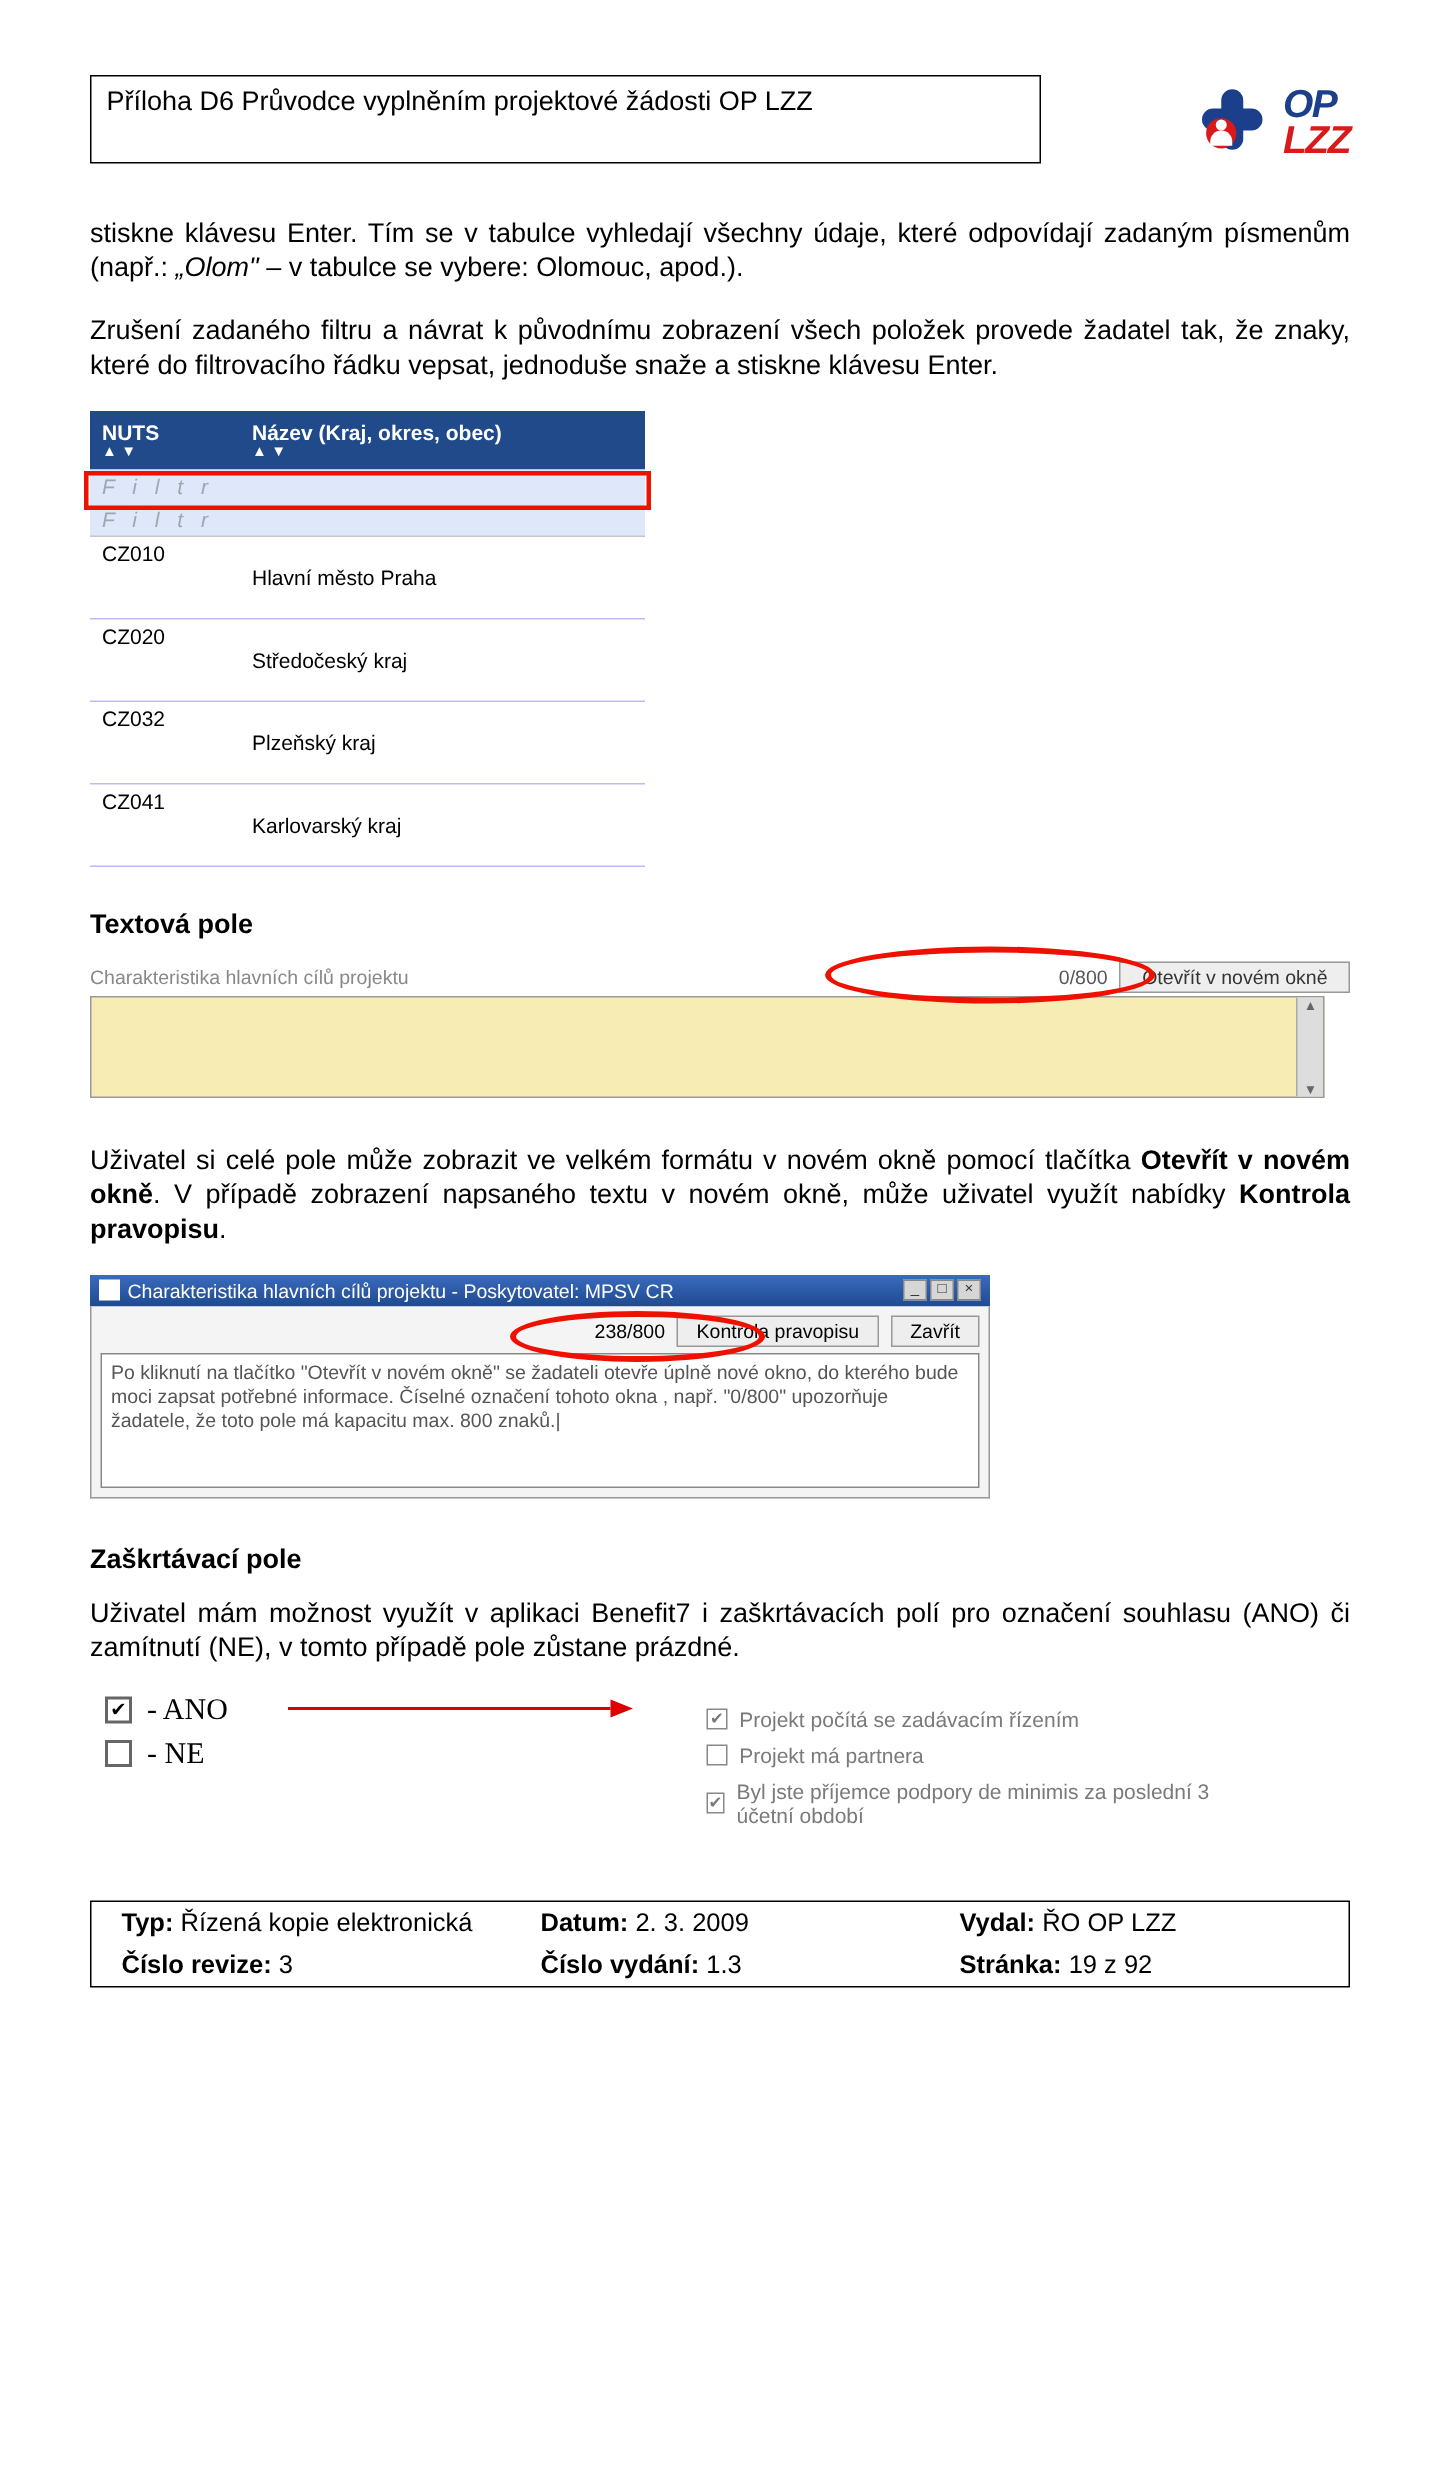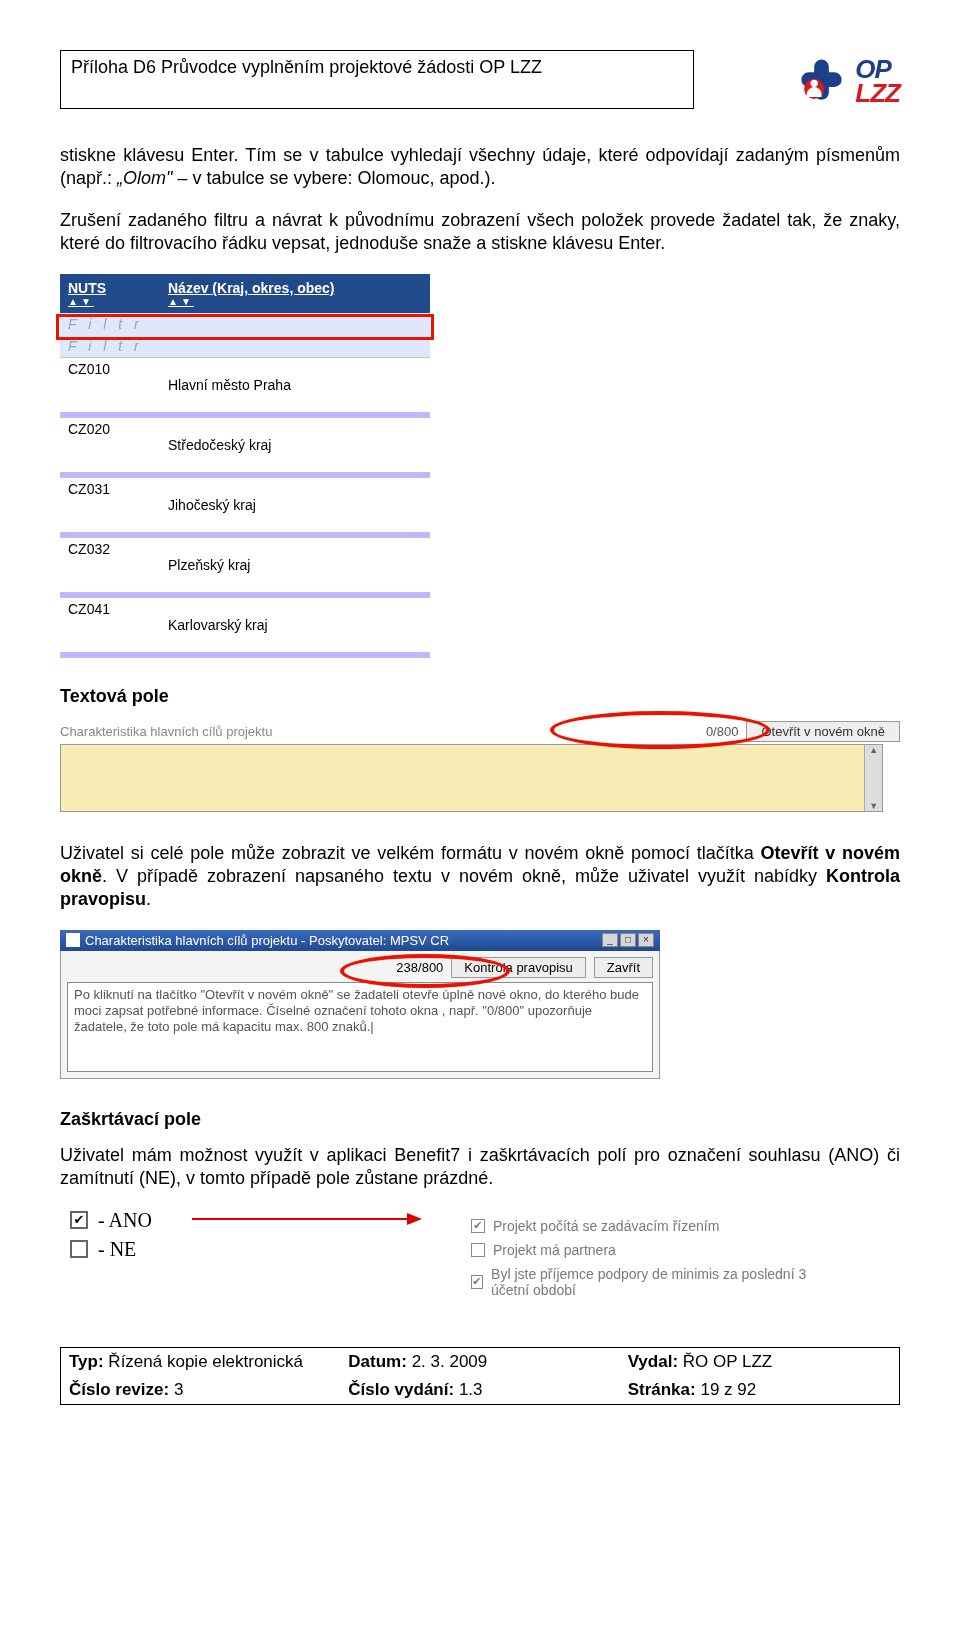--- a/index.html
+++ b/index.html
@@ -17,29 +17,29 @@
   .header-title-box { border: 1px solid #000; padding: 6px 10px 30px 10px; flex: 1; margin-right: 100px; }
   .logo-wrap { display: flex; align-items: center; gap: 6px; padding-top: 4px; }
   .logo-svg { width: 55px; height: 55px; }
   .logo-text { font-weight: 900; font-size: 26px; color: #1b3f8b; line-height: 0.9; font-style: italic; letter-spacing: -1px; }
   .logo-text .red { color: #d91a1a; }
   .body-text { text-align: justify; line-height: 1.3; margin: 0 0 18px 0; }
   .bold { font-weight: bold; }
   .italic { font-style: italic; }
   .icon-nav { display: inline-block; font-family: monospace; font-size: 14px; letter-spacing: -3px; vertical-align: middle; }
   .nuts-wrap { margin: 8px 0 28px 0; width: 370px; position: relative; }
-  .nuts-header { background: #214a8a; color: #fff; display: flex; text-decoration: underline; }
+  .nuts-header { background: #214a8a; color: #fff; display: flex; }
   .nuts-col1 { width: 100px; padding: 6px 8px; font-weight: bold; font-size: 14px; }
   .nuts-col2 { flex: 1; padding: 6px 8px; font-weight: bold; font-size: 14px; }
   .nuts-sort { font-size: 10px; letter-spacing: 3px; }
   .nuts-filter-row { display: flex; background: #dfe8fb; border-bottom: 1px solid #c6c6c6; flex-direction: column; }
   .nuts-filter-cell { color: #a0a6b0; font-style: italic; letter-spacing: 4px; padding: 3px 8px; font-size: 14px; }
   .nuts-filter-cell.c1 { width: 100px; }
   .nuts-filter-cell.c2 { flex: 1; }
-  .nuts-data-row { display: flex; border-bottom: 6px solid #c4b5fd; font-size: 14px; }
+  .nuts-data-row { display: flex; border-bottom: 1px solid #c4b5fd; font-size: 14px; }
   .nuts-data-row .d1 { width: 100px; padding: 3px 8px; }
   .nuts-data-row .d2 { flex: 1; padding: 19px 8px; }
   .red-box-overlay { position: absolute; border: 3px solid #e10; pointer-events: none; }
   .section-heading { font-weight: bold; margin: 22px 0 14px 0; }
   .charcount-wrap { margin: 10px 0 30px 0; position: relative; }
   .charcount-top { display: flex; align-items: center; font-size: 13px; color: #666; }
   .charcount-label { flex: 0 0 auto; color: #888; }
   .charcount-spacer { flex: 1; }
   .charcount-val { color: #555; margin-right: 8px; }
   .charcount-btn { background: #eee; border: 1px solid #999; padding: 2px 14px; font-size: 13px; color: #333; }
@@ -58,21 +58,21 @@
   .check-row { display: flex; align-items: flex-start; gap: 40px; margin: 10px 0 0 10px; }
   .check-legend { font-size: 20px; font-family: 'Times New Roman', serif; }
   .check-legend-item { display: flex; align-items: center; gap: 10px; margin-bottom: 6px; }
   .chk { width: 18px; height: 18px; border: 2px solid #666; background: #fff; display: inline-flex; align-items: center; justify-content: center; font-size: 13px; color: #000; }
   .arrow-svg { width: 230px; height: 20px; }
   .check-panel { border: 1px solid #fff; font-size: 14px; color: #7a7a7a; padding: 4px 8px; width: 380px; }
   .check-panel-row { display: flex; align-items: center; gap: 8px; padding: 4px 0; }
   .chk-sm { width: 14px; height: 14px; border: 1px solid #888; background: #fff; display: inline-flex; align-items: center; justify-content: center; font-size: 11px; }
   .footer-table { border: 1px solid #000; margin-top: 40px; font-size: 17px; }
   .footer-row { display: flex; }
-  .footer-cell { padding: 4px 8px; flex: 1; }
+  .footer-cell { padding: 4px 8px; flex: 1; margin-left: 12px; }
   .footer-label { font-weight: bold; }
 </style>
 </head>
 <body>
 
 <div class="page">
 
   <div class="header-row">
     <div class="header-title-box">
       <span>Příloha D6 Průvodce vyplněním projektové žádosti OP LZZ</span>
@@ -116,24 +116,20 @@
     <div class="red-box-overlay" style="top:40px;left:-4px;width:378px;height:26px;"></div>
     <div class="nuts-data-row">
         <div class="d1">CZ010</div>
         <div class="d2">Hlavní město Praha</div>
       </div>
     <div class="nuts-data-row">
         <div class="d1">CZ020</div>
         <div class="d2">Středočeský kraj</div>
       </div>
     <div class="nuts-data-row">
-        <div class="d1">CZ031</div>
-        <div class="d2">Jihočeský kraj</div>
-      </div>
-    <div class="nuts-data-row">
         <div class="d1">CZ032</div>
         <div class="d2">Plzeňský kraj</div>
       </div>
     <div class="nuts-data-row">
         <div class="d1">CZ041</div>
         <div class="d2">Karlovarský kraj</div>
       </div>
   </div>
 
   <div class="section-heading">Textová pole</div>

